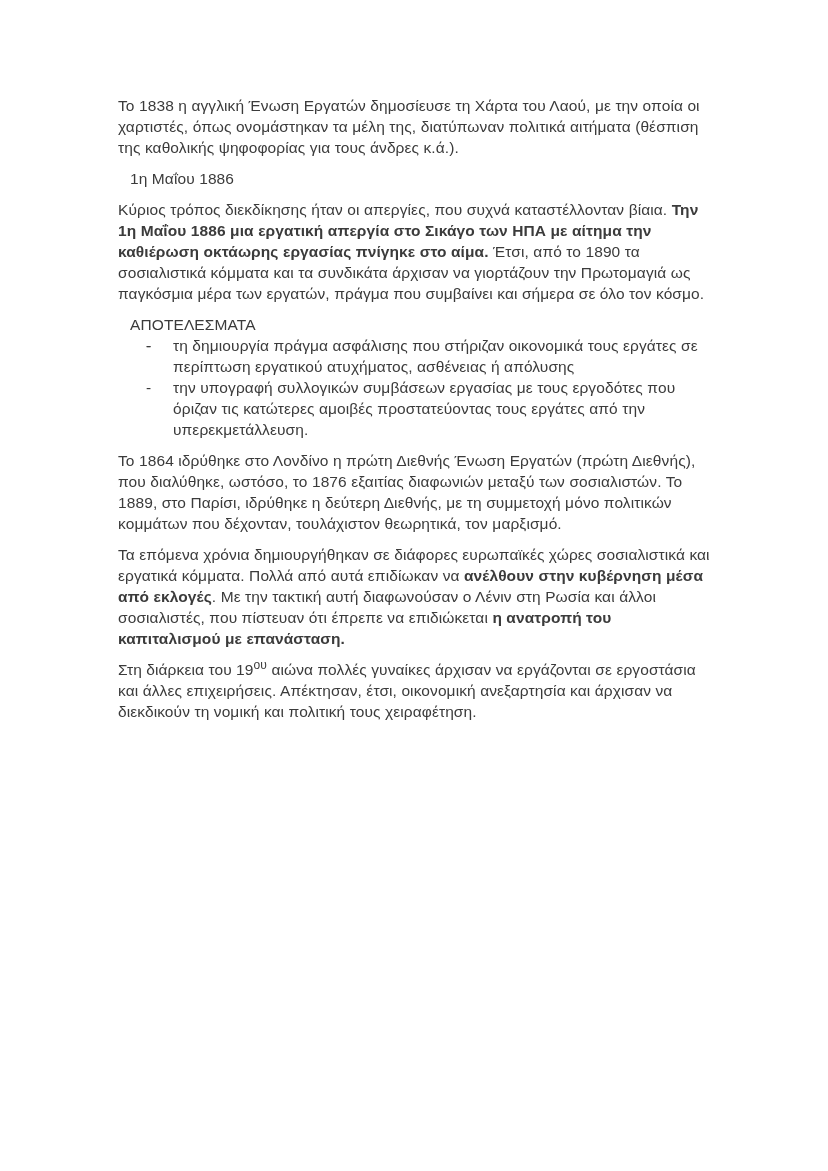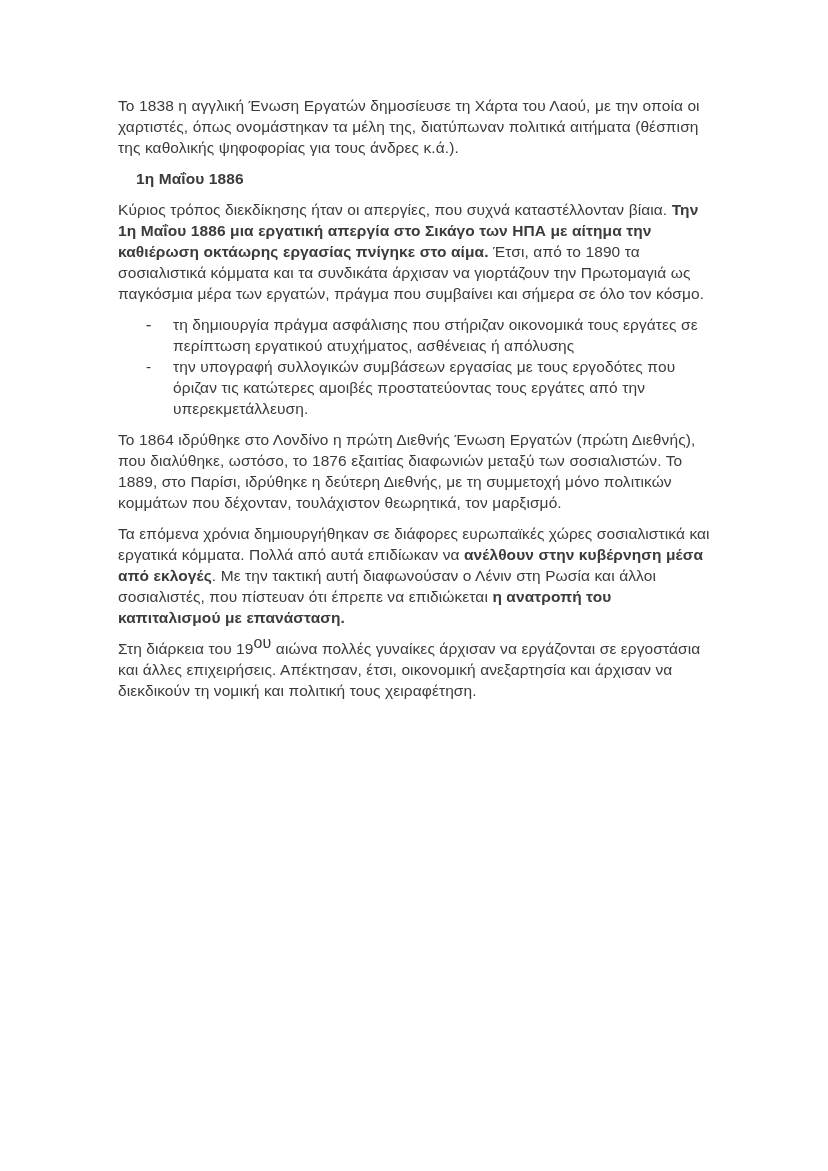--- a/index.html
+++ b/index.html
@@ -28,59 +28,60 @@
     top: 95px;
     width: 596px;
     font-size: 15.5px;
     line-height: 21px;
     letter-spacing: 0.1px;
   }
   .para {
     margin: 0 0 10px 0;
   }
   .heading {
-    font-weight: bold;
-    margin: 0 0 10px 18px;
+    font-weight: normal;
+    margin: 0 0 10px 12px;
   }
   .heading.tight {
     margin-bottom: 0;
   }
   .b { font-weight: bold; }
   ul.bullets {
     list-style: none;
     margin: 0 0 10px 0;
     padding: 0;
   }
   ul.bullets li {
     position: relative;
     padding-left: 55px;
   }
   ul.bullets li .marker {
     position: absolute;
     left: 28px;
     top: 0;
   }
   sup.ord {
-    font-size: 16px;
+    font-size: 12px;
     line-height: 0;
     vertical-align: super;
   }
 </style>
 </head>
 <body>
 
 <div class="page">
   <div class="content">
 
     <p class="para">Το 1838 η αγγλική Ένωση Εργατών δημοσίευσε τη Χάρτα του Λαού, με την οποία οι χαρτιστές, όπως ονομάστηκαν τα μέλη της, διατύπωναν πολιτικά αιτήματα (θέσπιση της καθολικής ψηφοφορίας για τους άνδρες κ.ά.).</p>
 
     <p class="heading">1η Μαΐου 1886</p>
 
     <p class="para"><span>Κύριος τρόπος διεκδίκησης ήταν οι απεργίες, που συχνά καταστέλλονταν βίαια. </span><span class="b">Την 1η Μαΐου 1886 μια εργατική απεργία στο Σικάγο των ΗΠΑ με αίτημα την καθιέρωση οκτάωρης εργασίας πνίγηκε στο αίμα.</span><span> Έτσι, από το 1890 τα σοσιαλιστικά κόμματα και τα συνδικάτα άρχισαν να γιορτάζουν την Πρωτομαγιά ως παγκόσμια μέρα των εργατών, πράγμα που συμβαίνει και σήμερα σε όλο τον κόσμο.</span></p>
 
+    <p class="heading tight">ΑΠΟΤΕΛΕΣΜΑΤΑ</p>
 
 
     <ul class="bullets">
       <li><span class="marker">-</span></li>
       <li><span class="marker">-</span><span>τη δημιουργία πράγμα ασφάλισης που στήριζαν οικονομικά τους εργάτες σε περίπτωση εργατικού ατυχήματος, ασθένειας ή απόλυσης</span></li>
       <li><span class="marker">-</span><span>την υπογραφή συλλογικών συμβάσεων εργασίας με τους εργοδότες που όριζαν τις κατώτερες αμοιβές προστατεύοντας τους εργάτες από την υπερεκμετάλλευση.</span></li>
     </ul>
 
     <p class="para">Το 1864 ιδρύθηκε στο Λονδίνο η πρώτη Διεθνής Ένωση Εργατών (πρώτη Διεθνής), που διαλύθηκε, ωστόσο, το 1876 εξαιτίας διαφωνιών μεταξύ των σοσιαλιστών. Το 1889, στο Παρίσι, ιδρύθηκε η δεύτερη Διεθνής, με τη συμμετοχή μόνο πολιτικών κομμάτων που δέχονταν, τουλάχιστον θεωρητικά, τον μαρξισμό.</p>
 

